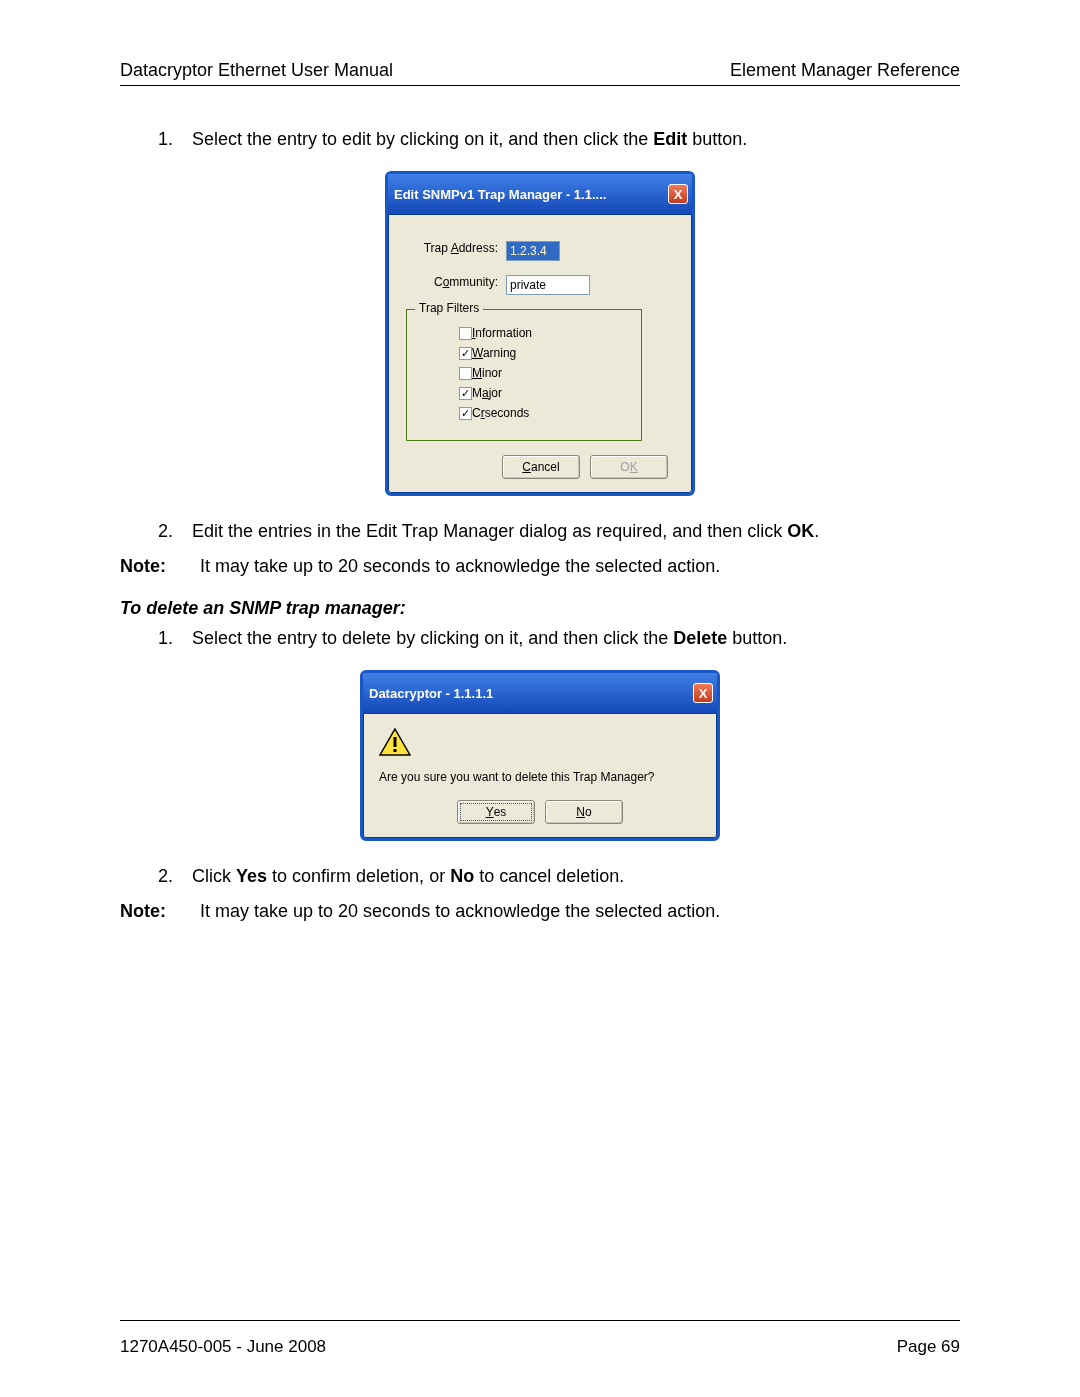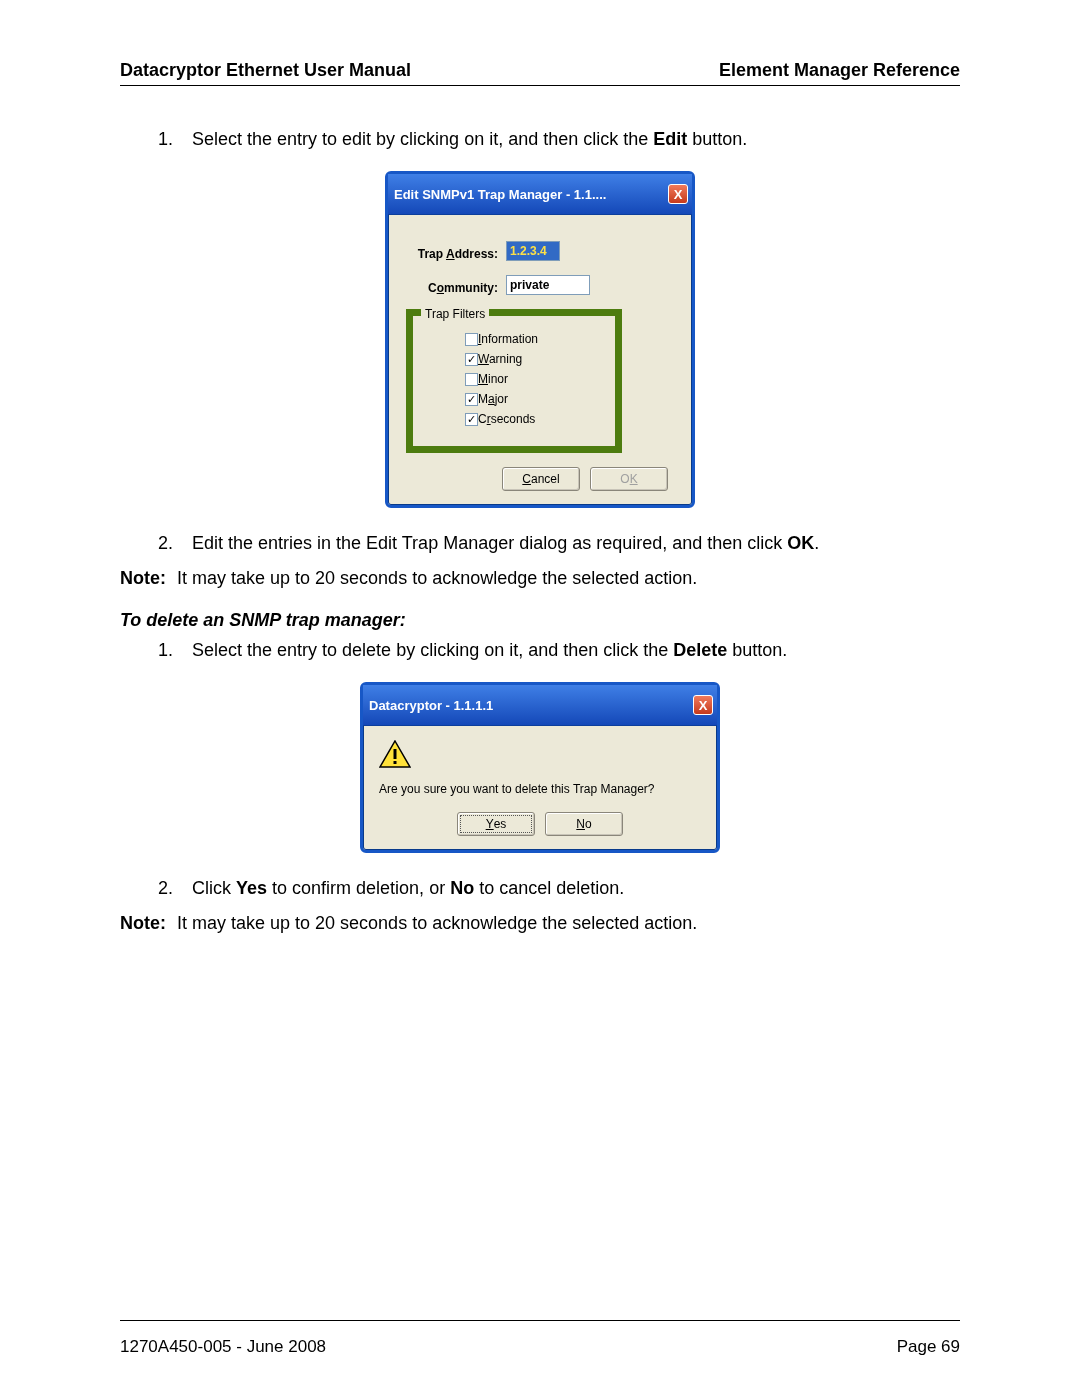--- a/index.html
+++ b/index.html
@@ -15,21 +15,20 @@
   .page {
     padding: 60px 120px 40px 120px;
   }
   .header-row {
     display: flex;
     justify-content: space-between;
     font-size: 18px;
     border-bottom: 1px solid #000;
     padding-bottom: 4px;
     margin-bottom: 40px;
-    font-weight: bold;
   }
   .section-head {
     font-style: italic;
     font-weight: bold;
     font-size: 18px;
     margin: 12px 0 6px 0;
   }
   .ol {
     margin: 0 0 0 38px;
     padding: 0;
@@ -37,21 +36,21 @@
   }
   .ol > .li {
     display: flex;
     gap: 16px;
     margin: 6px 0;
     line-height: 1.5;
   }
   .ol .num { min-width: 18px; }
   .note-row {
     display: flex;
-    gap: 1px;
+    gap: 24px;
     font-size: 18px;
     margin: 8px 0 18px 0;
     line-height: 1.5;
     align-items: center;
   }
   .note-label { font-weight: bold; min-width: 56px; }
   .bold { font-weight: bold; }
 
   
   .dialog {
@@ -92,47 +91,46 @@
     font-size: 13px;
   }
   .dlg-body {
     padding: 18px 18px 14px 18px;
     font-family: Tahoma, sans-serif;
     font-size: 12px;
     color: #000;
   }
   .field-row {
     display: flex;
-    align-items: flex-end;
+    align-items: flex-start;
     gap: 8px;
     margin: 8px 0 14px 0;
-    font-weight: bold;
   }
   .field-label { width: 92px; text-align: right; }
   .textbox {
     height: 20px;
     width: 54px;
     background: #fff;
     border: 1px solid #7f9db9;
     padding: 1px 3px;
     font-family: Tahoma, sans-serif;
     font-size: 12px;
     line-height: 16px;
   }
   .textbox.sel {
     background: #316ac5;
-    color: #fde047;
+    color: #fef9c3;
   }
   .textbox.wide { width: 84px; }
   .fieldset {
-    border: 7px solid #4d7c0f;
+    border: 1px solid #4d7c0f;
     margin: 8px 0 14px 0;
     padding: 10px 10px 14px 10px;
     position: relative;
-    width: 216px;
+    width: 236px;
   }
   .fieldset .legend {
     position: absolute;
     top: -9px;
     left: 8px;
     background: #ece9d8;
     padding: 0 4px;
     font-size: 12px;
   }
   .chk-row {

